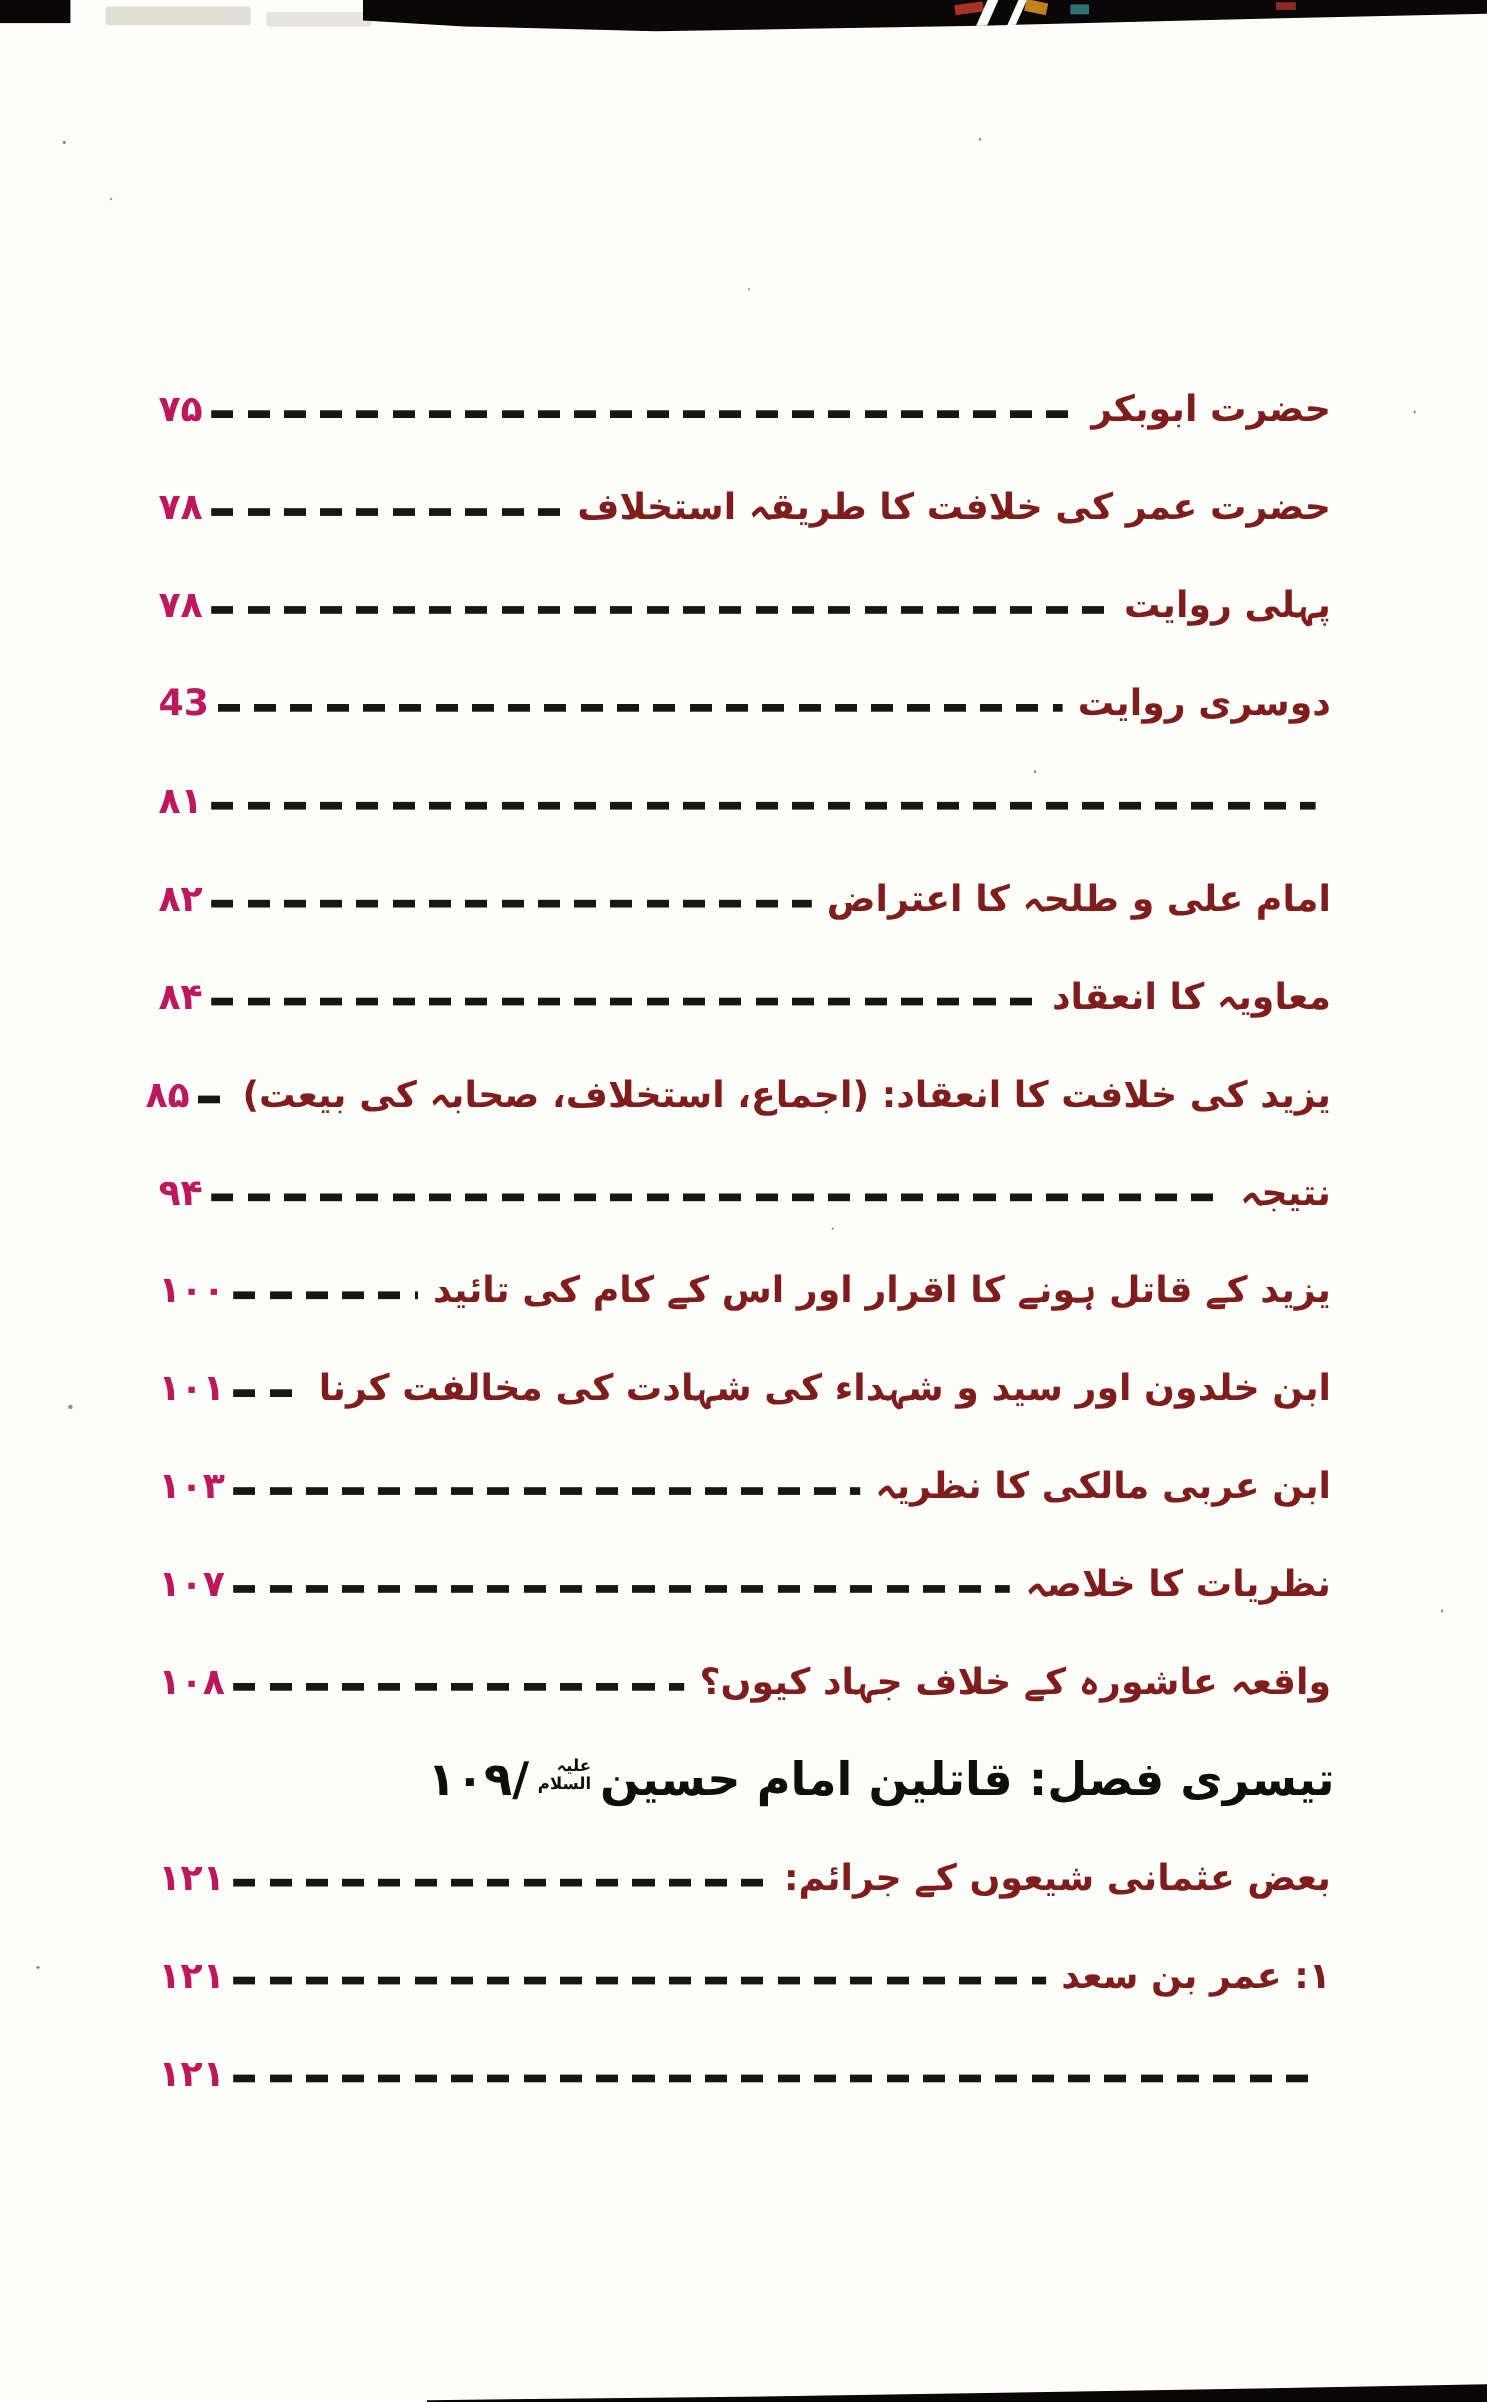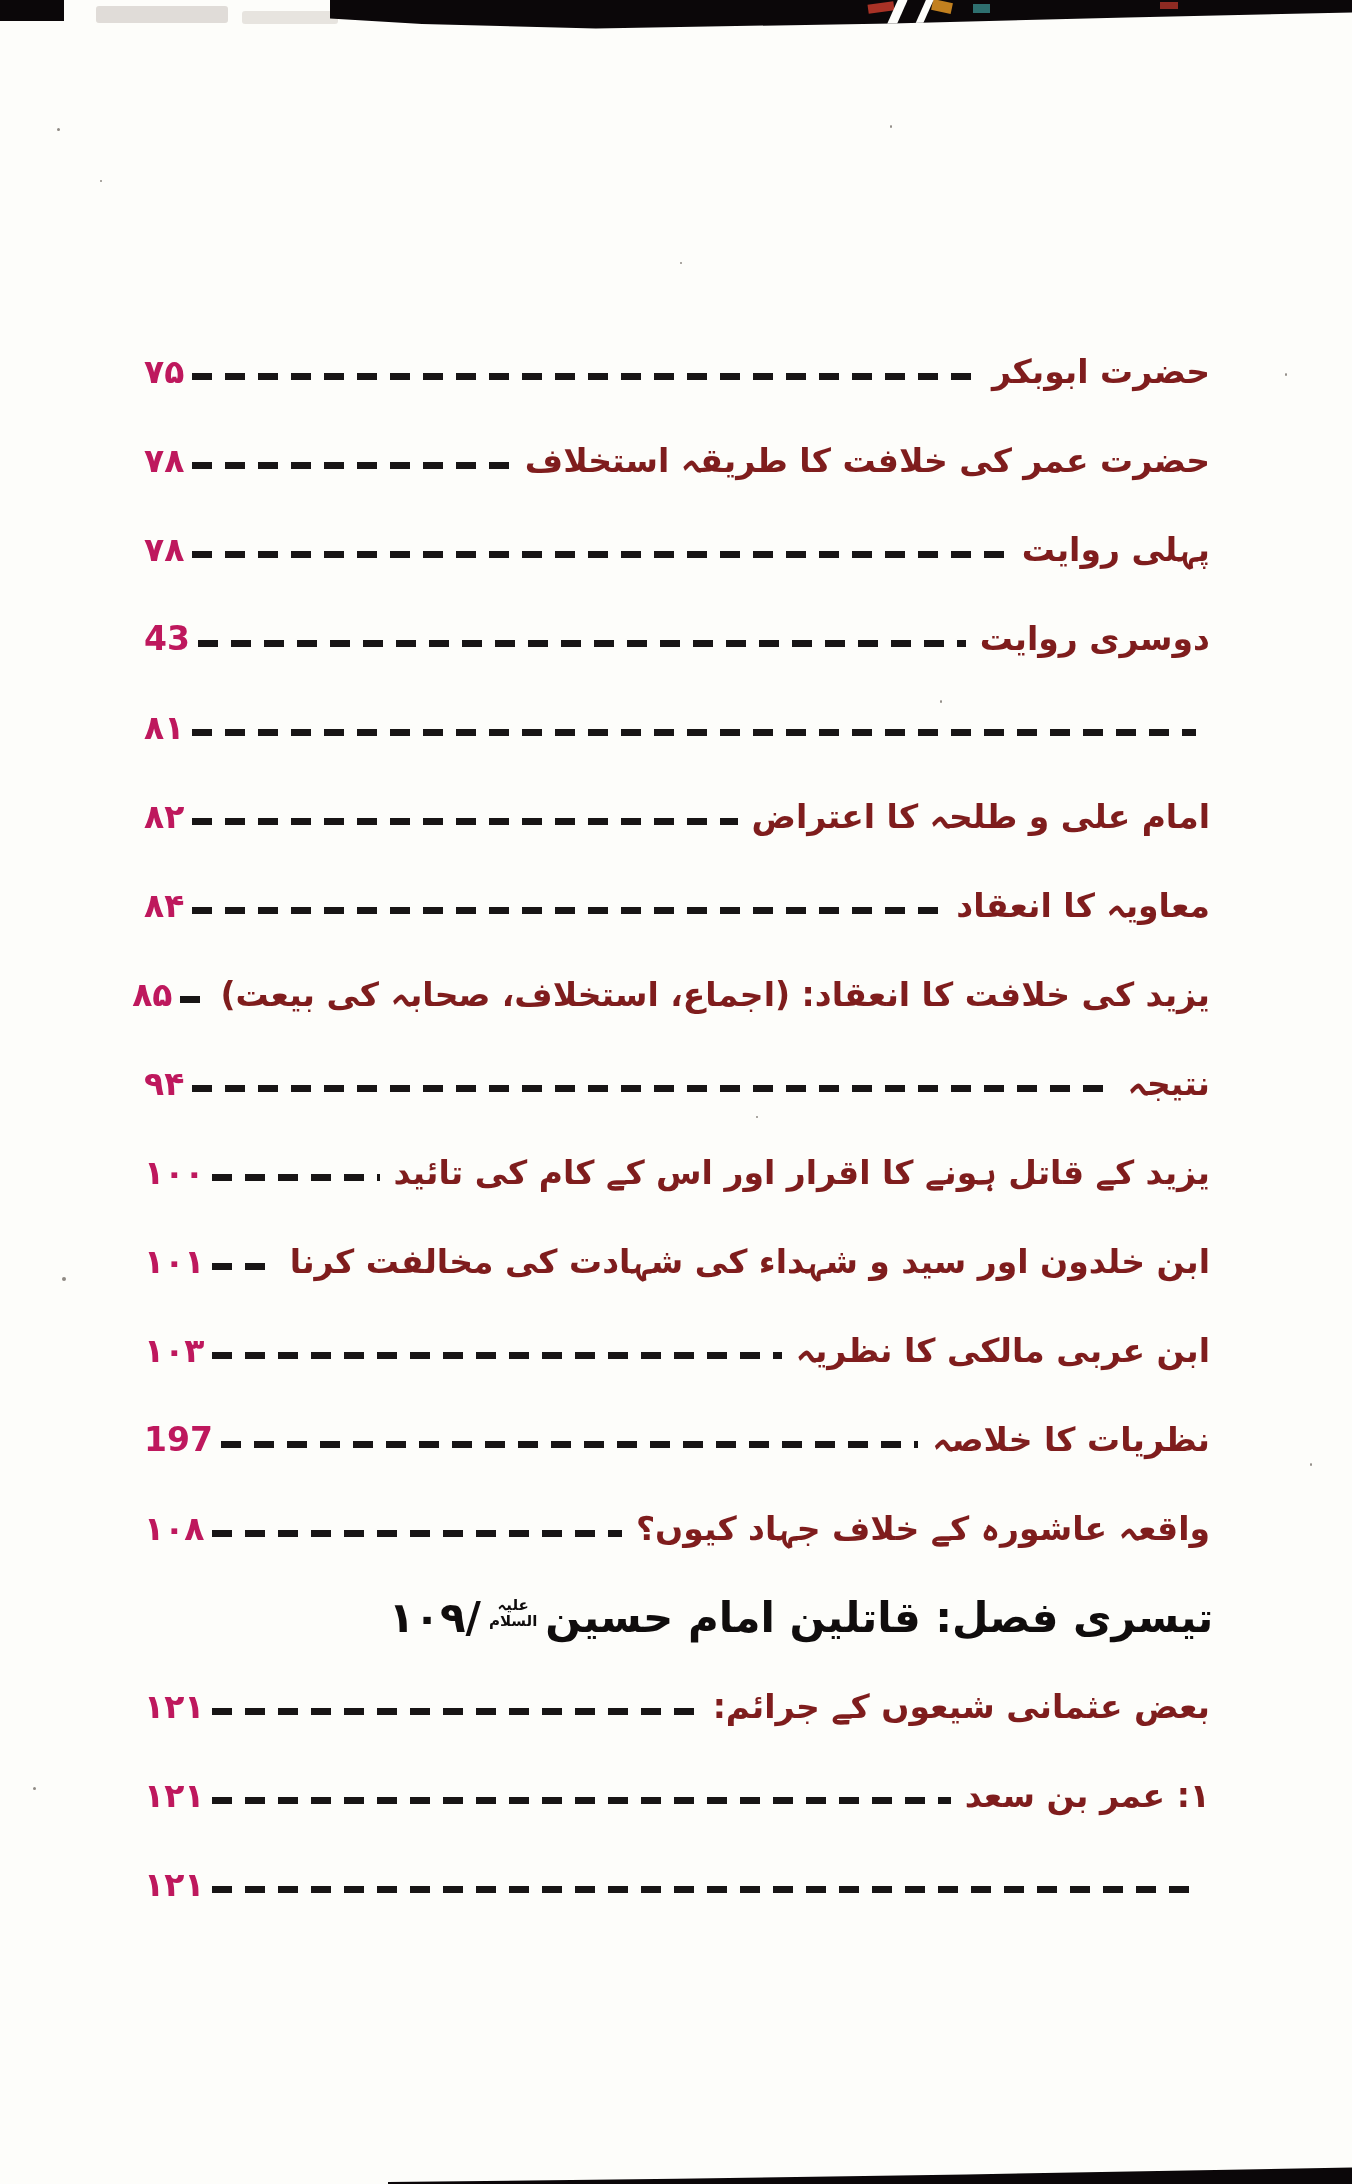--- a/index.html
+++ b/index.html
@@ -32,21 +32,21 @@
   .num{font-size:33px;font-weight:bold;color:#be185d;flex:none}
   .leader{
     flex:1 1 40px;min-width:26px;height:7px;
     margin:10px 14px 0 8px;
     background:repeating-linear-gradient(90deg,#181515 0 20px,transparent 20px 33px);
   }
   
   .heading-row{justify-content:center}
   .heading{display:flex;direction:rtl;align-items:center;gap:8px;transform:translateX(124px)}
   .h-text,.h-page{font-size:42px;font-weight:bold;color:#100d0d;white-space:nowrap}
-  .hon{display:flex;flex-direction:column;align-items:center;font-size:15px;font-weight:bold;
+  .hon{display:flex;flex-direction:column;font-size:15px;font-weight:bold;
     color:#100d0d;line-height:1.05;transform:translateY(-4px)}
 </style>
 </head>
 <body>
 
 <div class="band-a"></div>
 <div class="smudge1"></div>
 <div class="smudge2"></div>
 <div class="band-b">
   <div class="fleck fleck-red"></div>
@@ -125,21 +125,21 @@
     <span class="num">۱۰۱</span>
   </div>
     <div class="row">
     <span class="title">ابن عربی مالکی کا نظریہ</span>
     <span class="leader"></span>
     <span class="num">۱۰۳</span>
   </div>
     <div class="row">
     <span class="title">نظریات کا خلاصہ</span>
     <span class="leader"></span>
-    <span class="num">197</span>
+    <span class="num">۱۰۷</span>
   </div>
     <div class="row">
     <span class="title">واقعہ عاشورہ کے خلاف جہاد کیوں؟</span>
     <span class="leader"></span>
     <span class="num">۱۰۸</span>
   </div>
     <div class="row heading-row" id="heading-row">
     <div class="heading">
       <span class="h-text">تیسری فصل: قاتلین امام حسین</span>
       <span class="hon">

